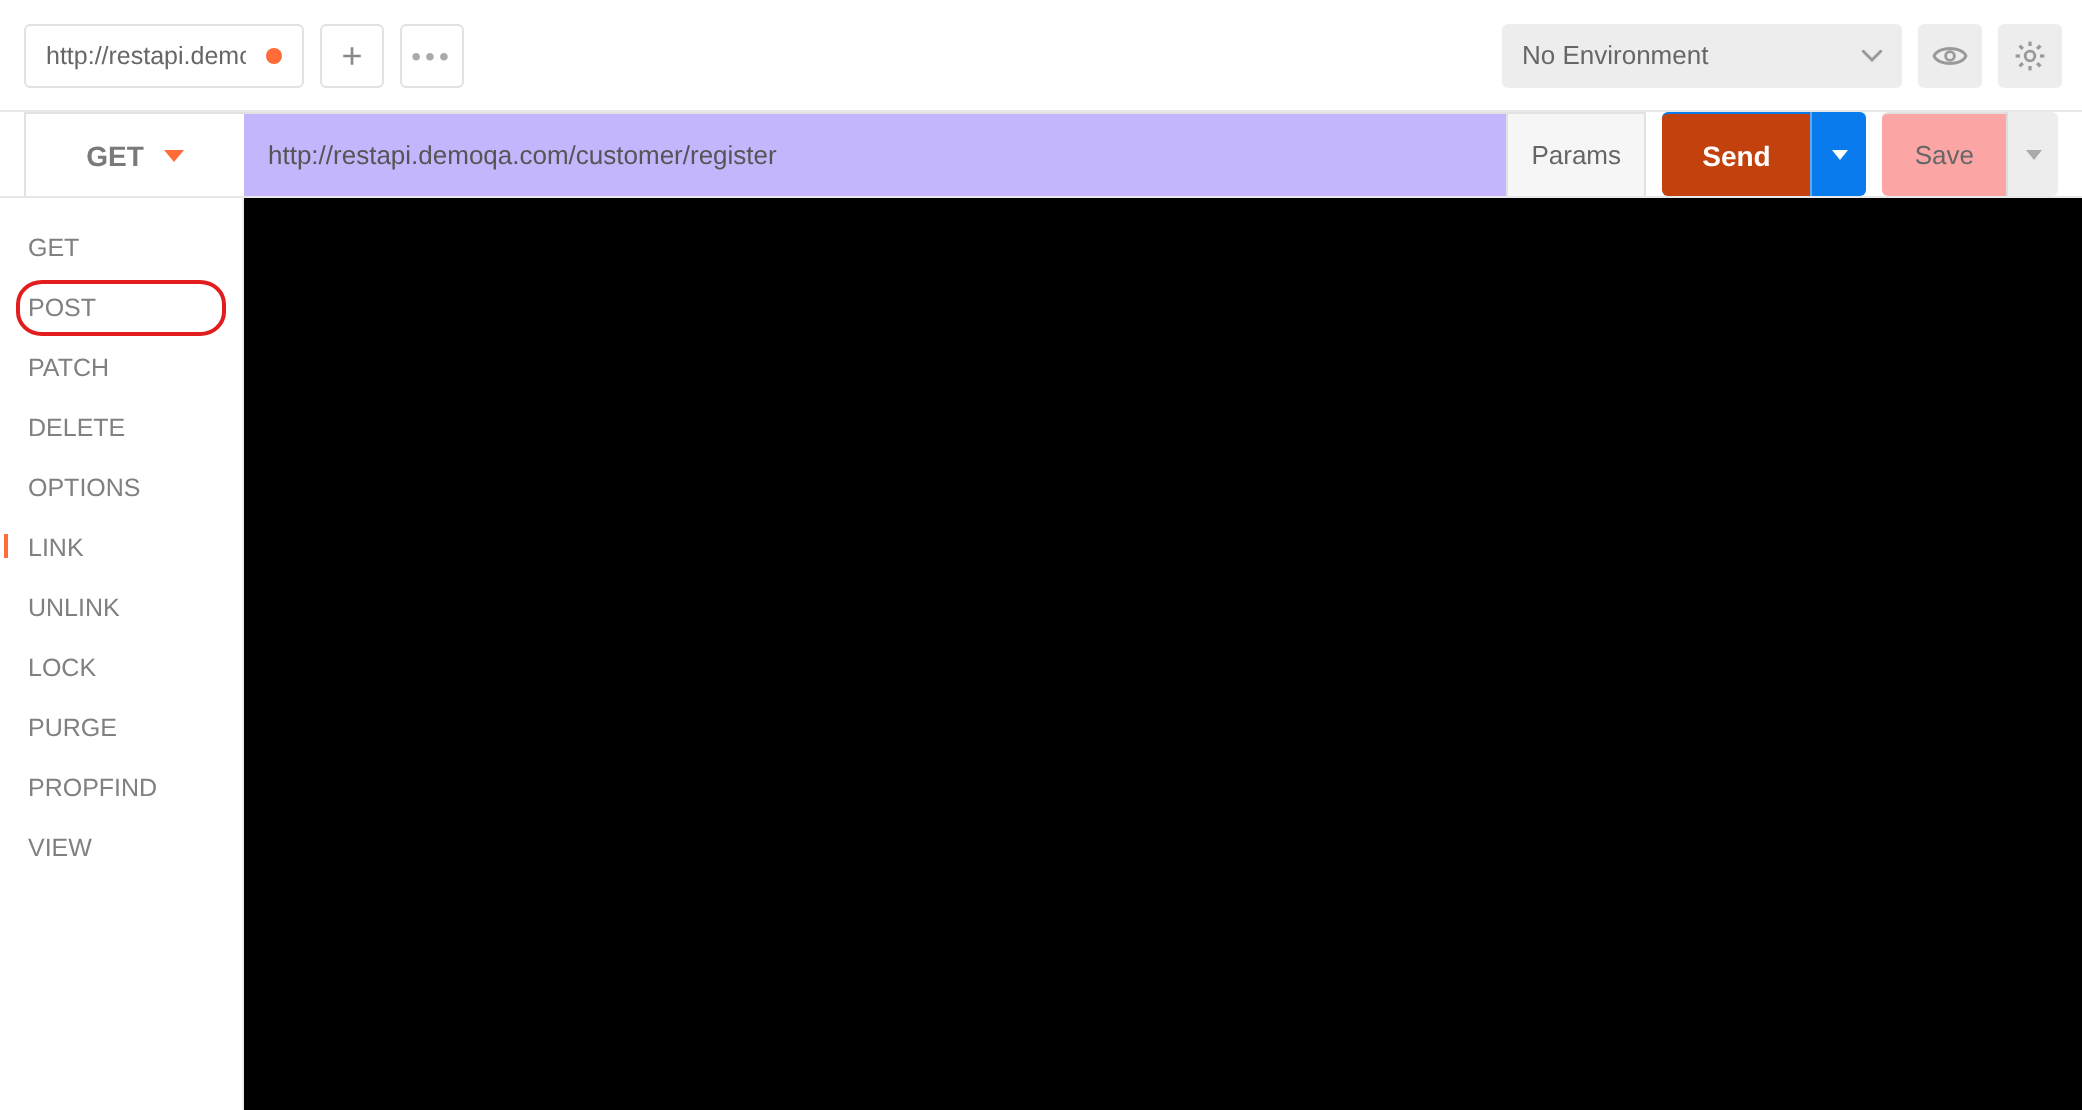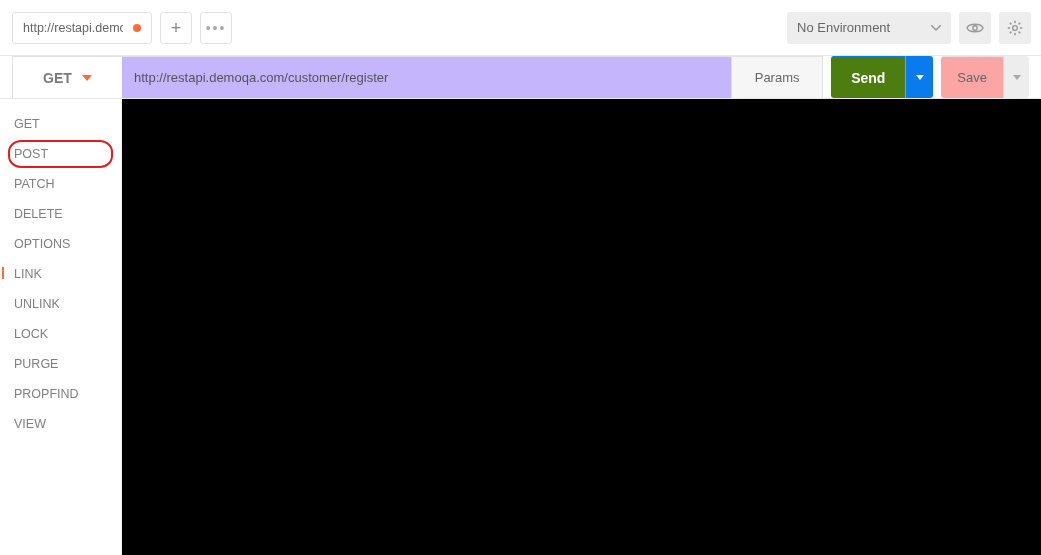--- a/index.html
+++ b/index.html
@@ -45,21 +45,21 @@
     border: 1px solid #e2e2e2; border-radius: 3px;
     display: flex; align-items: center; justify-content: center;
     color: #888; cursor: pointer;
     background: #fff;
   }
   .tab-btn.plus { font-size: 18px; line-height: 1; }
   .tab-btn.dots { font-size: 14px; letter-spacing: 2px; color:#aaa; }
   .env-area { display: flex; align-items: center; gap: 8px; }
   .env-select {
     display: flex; align-items: center; justify-content: space-between;
-    width: 164px; height: 32px;
+    width: 200px; height: 32px;
     background: #ededed;
     border-radius: 3px;
     padding: 0 10px;
     color: #666; font-size: 13px;
     cursor: pointer;
   }
   .icon-btn {
     width: 32px; height: 32px;
     background: #ededed;
     border-radius: 3px;
@@ -96,35 +96,35 @@
   .url-input {
     flex: 1;
     display: flex; align-items: center;
     padding: 0 12px;
     background: #c4b5fd;
     border-top: 1px solid #e2e2e2;
     color: #555;
     font-size: 13px;
   }
   .params-btn {
-    width: 92px;
+    width: 70px;
     display: flex; align-items: center; justify-content: center;
     background: #f6f6f6;
     border: 1px solid #e2e2e2;
     border-bottom: none;
     color: #666;
     cursor: pointer;
   }
   .gap8 { width: 8px; }
   .send-btn {
     display: flex; align-items: stretch;
     cursor: pointer;
   }
   .send-main {
-    background: #4d7c0f;
+    background: #c2410c;
     color: #fff;
     font-weight: 700;
     font-size: 14px;
     display: flex; align-items: center; justify-content: center;
     padding: 0 20px;
     border-radius: 3px 0 0 3px;
     border-top: 1px solid #097bed;
   }
   .send-drop {
     width: 28px;

